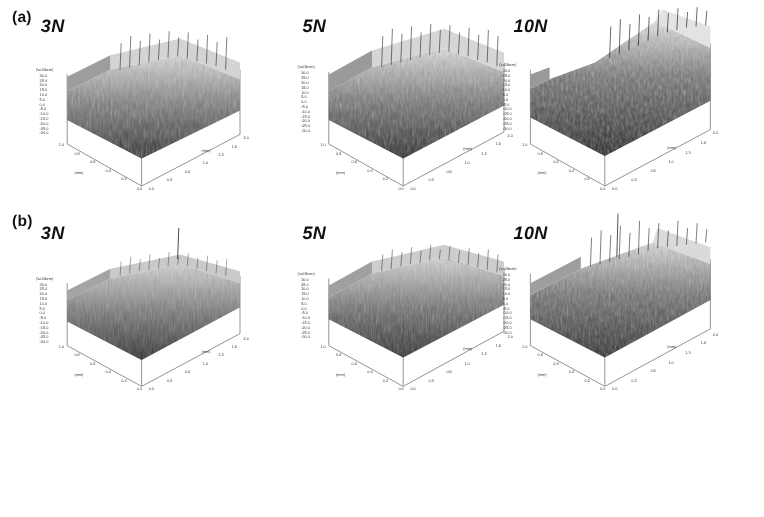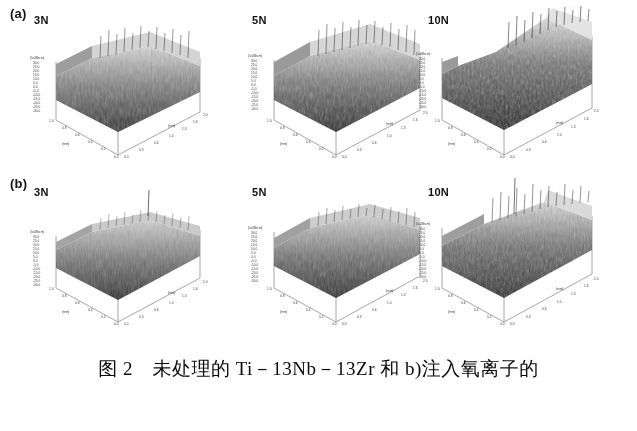--- a/index.html
+++ b/index.html
@@ -22,22 +22,23 @@
   .p1{left:224px;}
   .p2{left:396px;}
 
   .row-tag{
     position:absolute;left:10px;top:6px;
     font-size:13px;font-weight:700;color:#151515;
     letter-spacing:.2px;
   }
   .load-tag{
     position:absolute;top:14px;
-    font-size:11px;font-weight:700;color:#101010;
+    font-size:15px;font-weight:700;color:#101010;
     letter-spacing:.3px;
+    font-style:italic;
   }
   .panel.p0 .load-tag{left:34px;}
   .panel.p1 .load-tag{left:28px;}
   .panel.p2 .load-tag{left:32px;}
   #row-b .load-tag{top:16px;}
 
   .plot{position:absolute;left:0;top:0;width:212px;height:170px;}
   .plot svg{display:block;}
 
   .caption{
@@ -575,14 +576,13 @@
             <text x="160" y="120">(mm)</text>
           </g>
         </svg>
       </div>
     </div>
   </div>
 
 </div>
 
 <div class="caption">
-  <div class="cap-line" id="cap1">图 2 未处理的 Ti－13Nb－13Zr 和 b)注入氧离子的</div>
 </div>
 
 </body></html>

